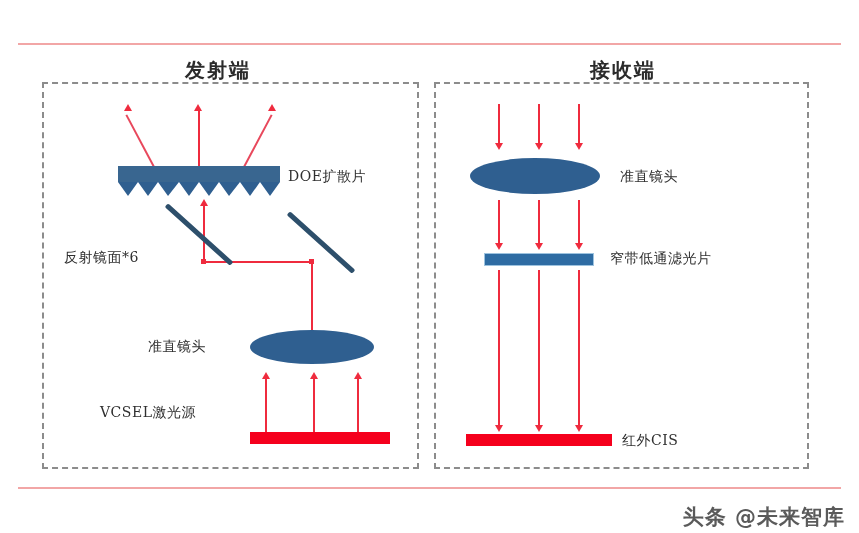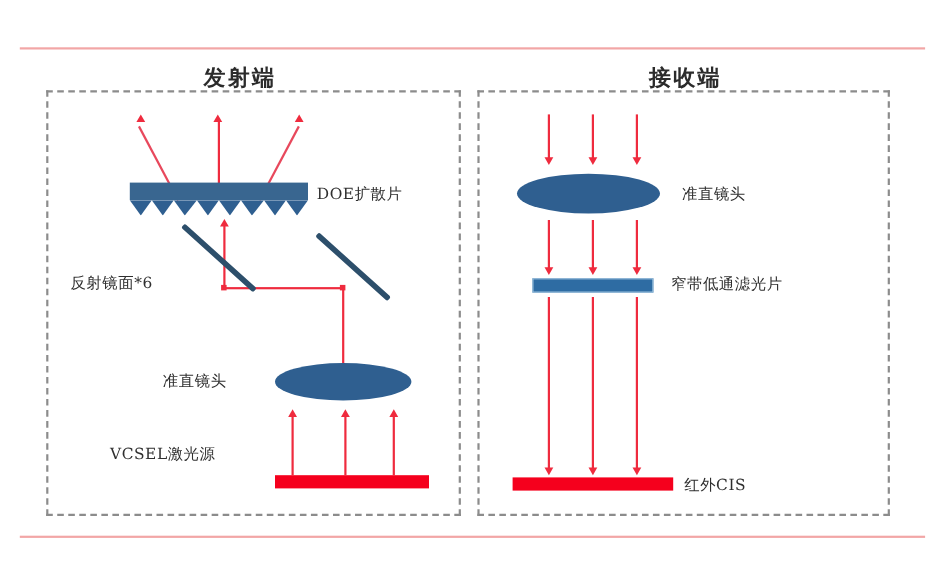--- a/index.html
+++ b/index.html
@@ -285,14 +285,15 @@
   <div class="beam v beam-red-strong" style="left:538px; top:270px; height:156px;"></div>
   <div class="arrow-down" style="left:535px; top:425px;"></div>
 
   <div class="beam v beam-red-strong" style="left:578px; top:270px; height:156px;"></div>
   <div class="arrow-down" style="left:575px; top:425px;"></div>
 
   <div class="source-bar cis"></div>
   <div class="label" style="left:622px; top:432px;">红外CIS</div>
 
   <div class="footer-rule"></div>
+  <div class="watermark">头条 @未来智库</div>
 
 </div>
 
 </body></html>

